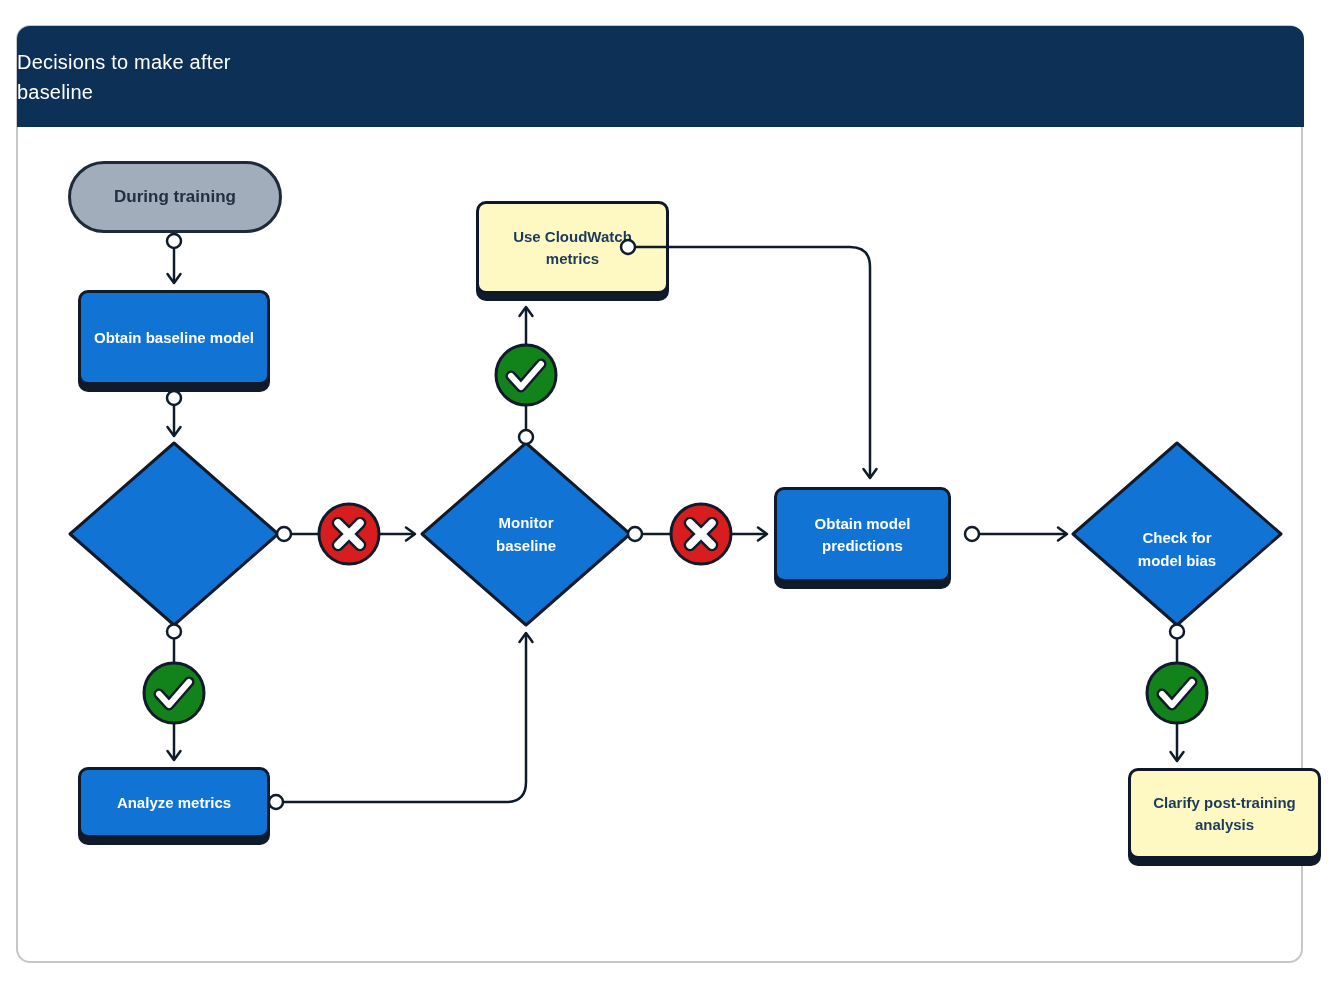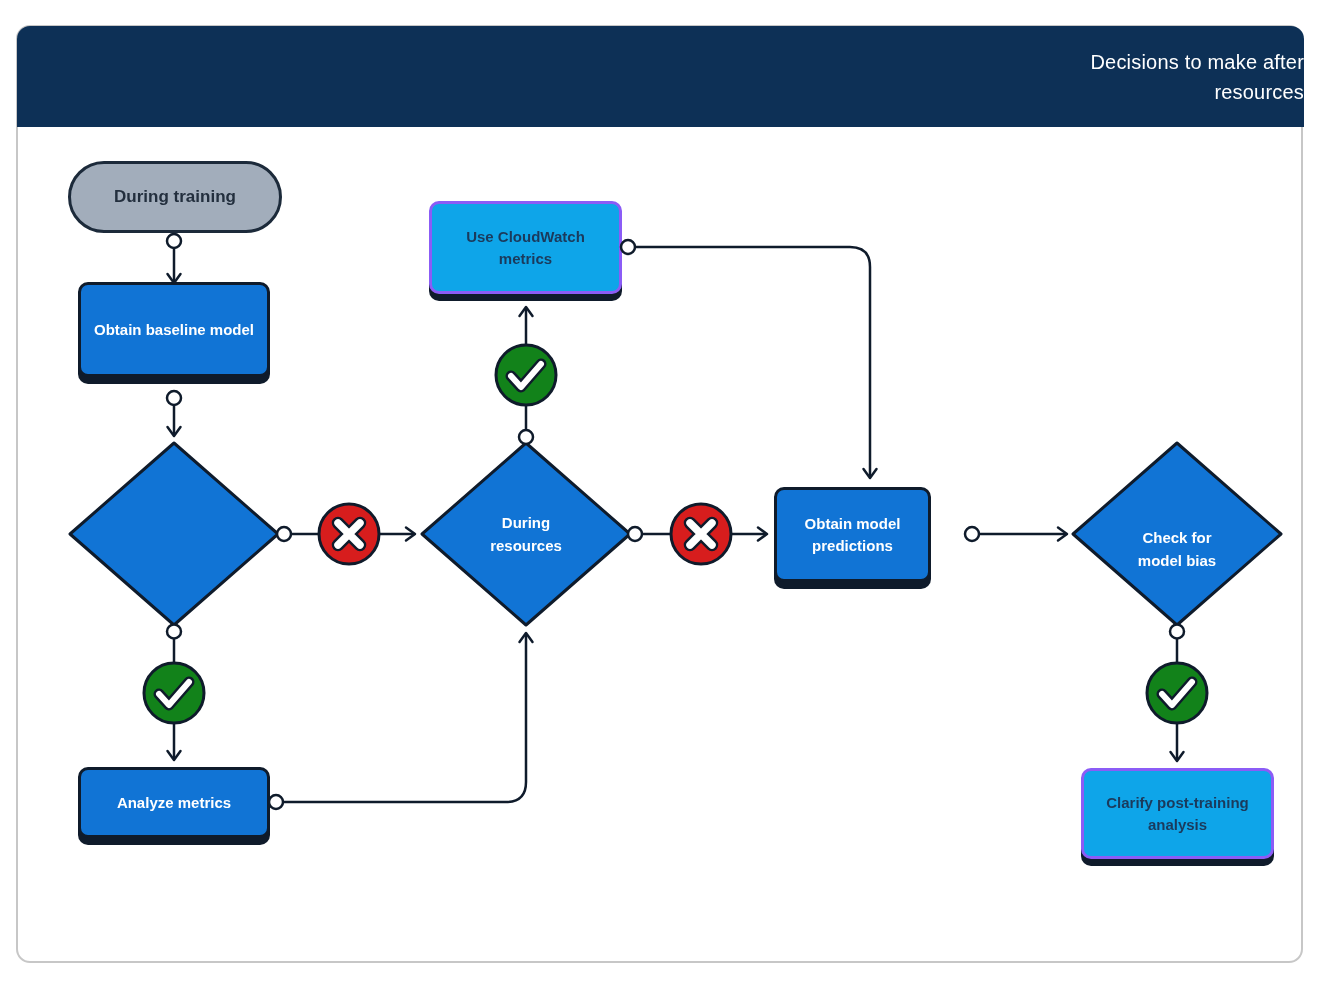--- a/index.html
+++ b/index.html
@@ -17,21 +17,21 @@
     border: 2px solid #c7c7c7;
     border-radius: 14px;
   }
   .header {
     position: absolute;
     left: -1px; top: -1px;
     width: 1287px; height: 101px;
     background: #0d3056;
     border-radius: 13px 13px 0 0;
     display: flex; flex-direction: column;
-    align-items: flex-end; justify-content: center;
+    align-items: flex-start; justify-content: center;
     color: #ffffff;
     font-size: 20px;
     line-height: 30px;
     letter-spacing: 0.2px;
   }
   .flow {
     position: absolute;
     left: 0; top: 100px;
     width: 1283px; height: 836px;
   }
@@ -60,30 +60,31 @@
     font-size: 17px;
   }
   .process {
     background: #1174d5;
     border: 3px solid #0f1b2b;
     border-radius: 10px;
     color: #ffffff;
     box-shadow: 0 7px 0 0 #0f1b2b;
   }
   .info {
-    background: #0ea5e9;
-    border: 3px solid #8b5cf6;
+    background: #fef9c3;
+    border: 3px solid #0f172a;
     border-radius: 10px;
     color: #1b3a5c;
     box-shadow: 0 7px 0 0 #0f1b2b;
-  }
-  .n-baseline    { left: 60px;   top: 155px; width: 192px; height: 95px; }
+    margin-left: 47px;
+  }
+  .n-baseline    { left: 60px;   top: 163px; width: 192px; height: 95px; }
   .n-analyze     { left: 60px;   top: 640px; width: 192px; height: 71px; text-align: center; }
   .n-cloudwatch  { left: 411px;  top: 74px;  width: 193px; height: 93px; }
-  .n-predictions { left: 756px;  top: 360px; width: 157px; height: 95px; }
+  .n-predictions { left: 756px;  top: 360px; width: 177px; height: 95px; }
   .n-clarify     { left: 1063px; top: 641px; width: 193px; height: 91px; text-align: center; }
   .diamond-label {
     position: absolute;
     width: 108px;
     transform: translate(-50%, -50%);
     text-align: center;
     color: #ffffff;
     font-weight: bold;
     font-size: 15px;
     line-height: 23px;
@@ -92,21 +93,21 @@
   .dl-examine  { left: 156px;  top: 407px; }
   .dl-monitor  { left: 508px;  top: 407px; }
   .dl-checkbias{ left: 1159px; top: 407px; margin-top: 15px; }
 </style>
 </head>
 <body>
 
 <div class="card">
   <div class="header">
     <span>Decisions to make after</span>
-    <span>resources</span>
+    <span>baseline</span>
   </div>
 
   <div class="flow">
 
     <div class="node terminator">
       <span>During training</span>
     </div>
     <div class="node process n-baseline">
       <span>Obtain baseline model</span>
     </div>
@@ -116,21 +117,21 @@
     <div class="node info n-cloudwatch">
       <span>Use CloudWatch metrics</span>
     </div>
     <div class="node process n-predictions">
       <span>Obtain model predictions</span>
     </div>
     <div class="node info n-clarify">
       <span>Clarify post-training analysis</span>
     </div>
 
-    <div class="diamond-label dl-monitor">During resources</div>
+    <div class="diamond-label dl-monitor">Monitor baseline</div>
     <div class="diamond-label dl-checkbias">Check for model bias</div>
 
     <svg viewBox="0 0 1283 836">
       <defs>
         <marker id="arrow" viewBox="-12 -9 16 18" refX="-1" refY="0" markerWidth="16" markerHeight="18" orient="auto" markerUnits="userSpaceOnUse">
           <path d="M -9 -6.5 L 0 0 L -9 6.5" fill="none" stroke="#0f1b2b" stroke-width="2.5" stroke-linecap="round" stroke-linejoin="round"></path>
         </marker>
       </defs>
 
       <g>

